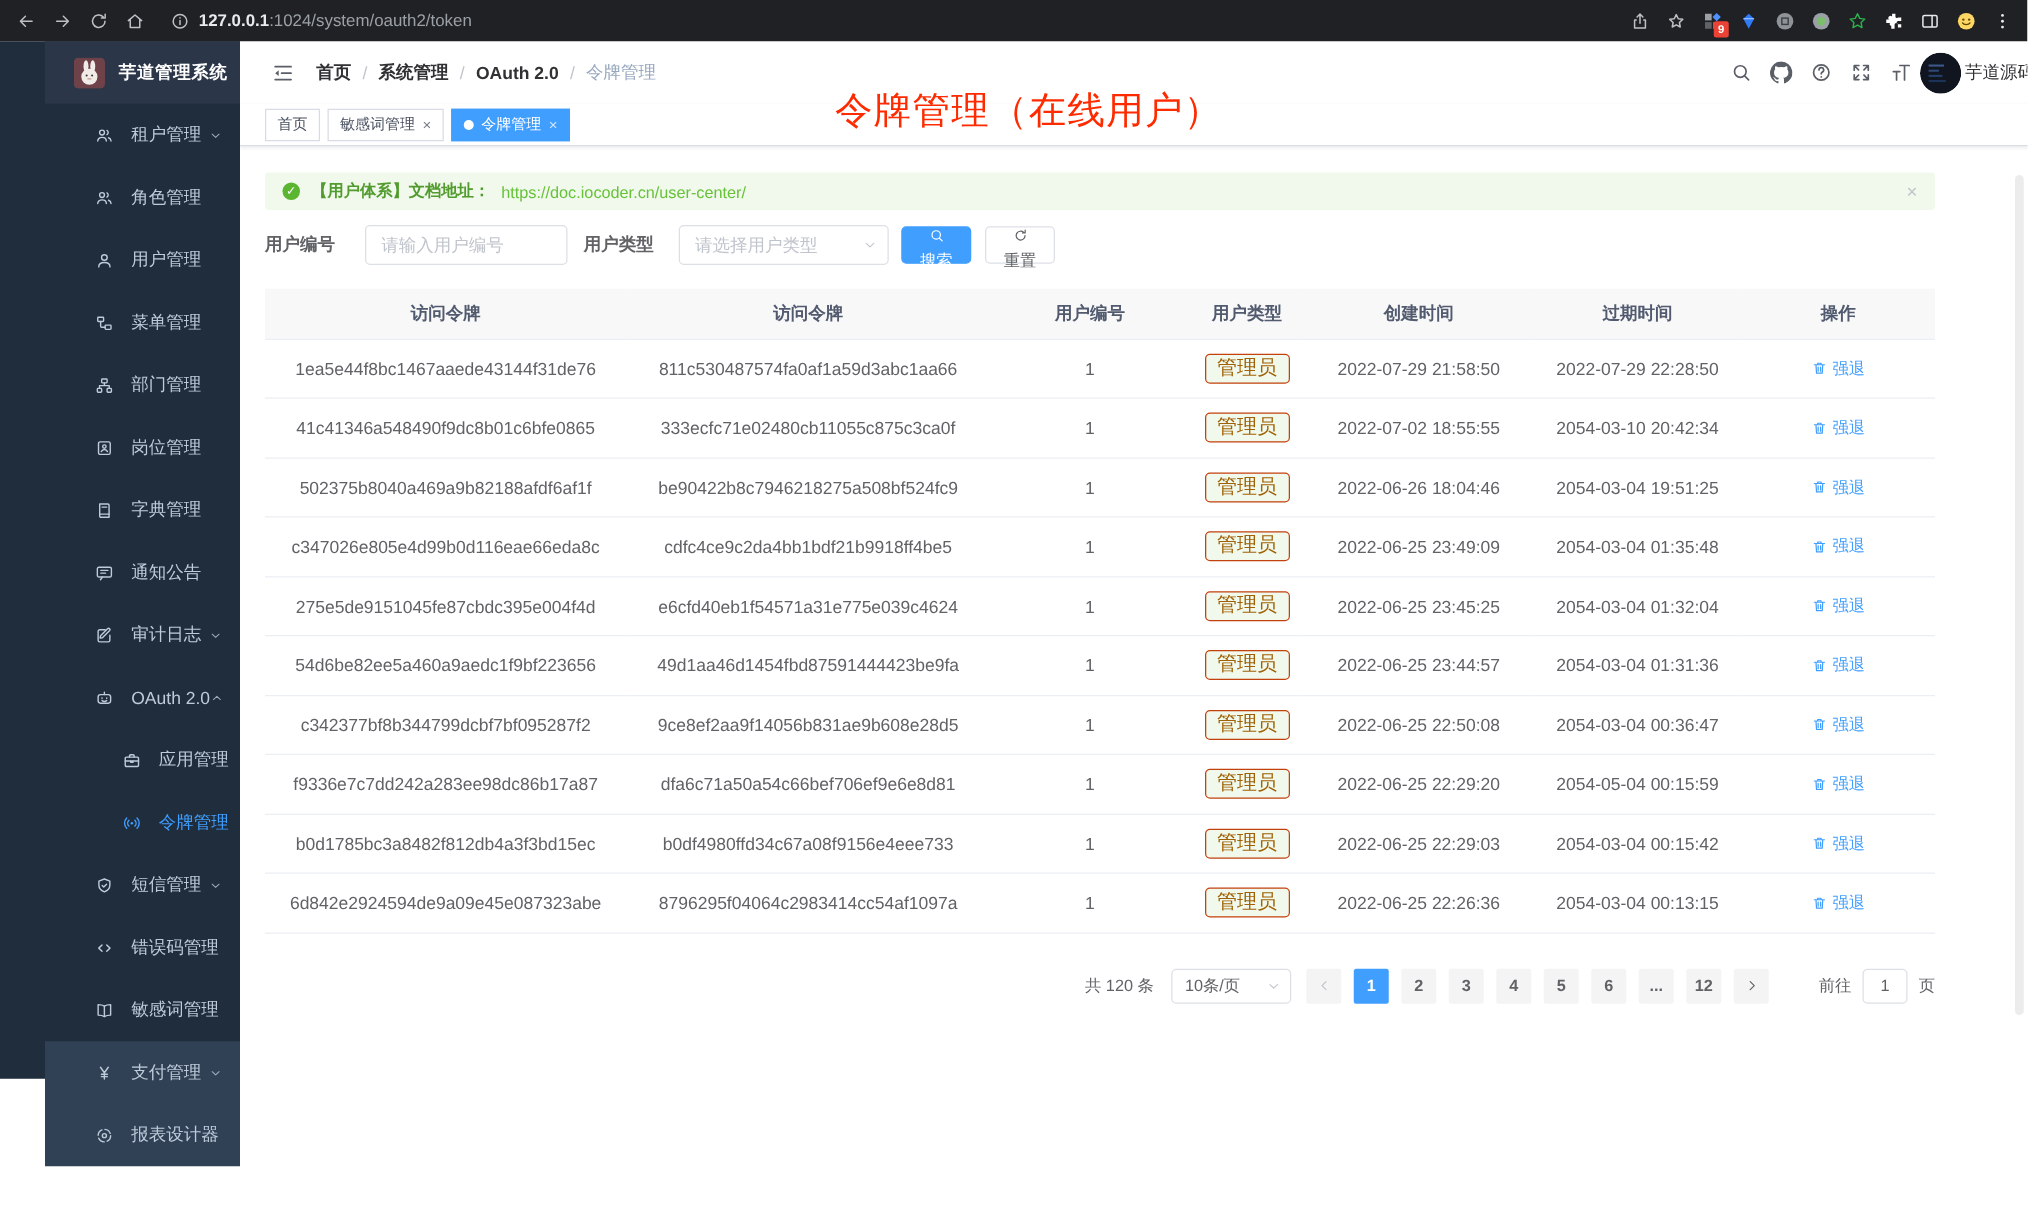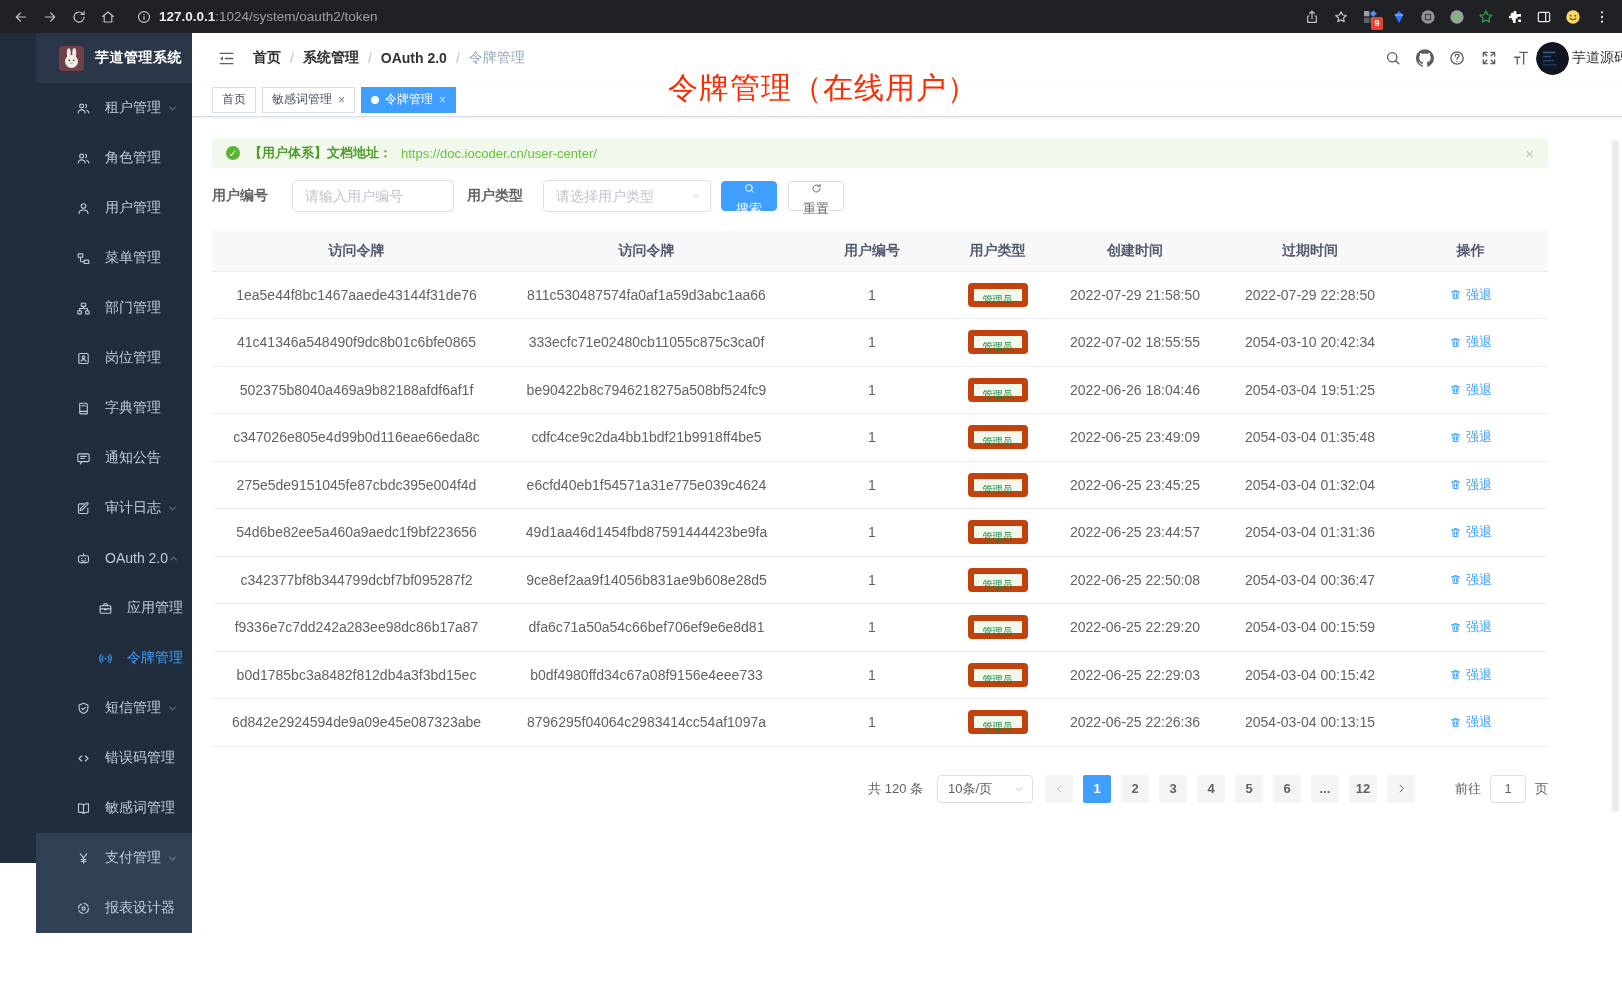--- a/index.html
+++ b/index.html
@@ -82,21 +82,21 @@
   .sel-caret svg { width:12px; height:12px; }
   .btn { height:30px; border-radius:4px; font-size:13px; display:inline-flex; align-items:center; gap:5px; padding:0 14px; cursor:pointer; border:1px solid #dcdfe6; background:#fff; color:#606266; font-family:inherit;flex-direction:column; }
   .btn svg { width:13px; height:13px; }
   .btn-primary { background:#409eff; border-color:#409eff; color:#fff; margin-left:10px; }
   .btn-plain { margin-left:11px; }
 
   .table-wrap { margin-top:19px; width:1336px; }
   table { border-collapse:collapse; table-layout:fixed; width:100%; font-size:14px; color:#606266; }
   thead th { background:#f8f8f9; height:40px; font-weight:600; color:#515a6e; text-align:center; border-bottom:1px solid #ebeef5; font-size:14px; }
   tbody td { height:47.5px; text-align:center; border-bottom:1px solid #ebeef5; color:#606266; }
-  .tag-admin { display:inline-block; background:#f0f9eb; border:6px solid #c2410c; color:#15803d; border-radius:4px; font-size:10px; height:24px; line-height:22px; padding:0 9px; }
+  .tag-admin { display:inline-block; background:#f0f9eb; border:1px solid #c2410c; color:#a16207; border-radius:4px; font-size:16px; height:24px; line-height:22px; padding:0 9px; }
   .action-link { color:#409eff; font-size:13px; display:inline-flex; align-items:center; gap:4px; cursor:pointer; }
   .action-link svg { width:13px; height:13px; }
 
   .pagination { margin-top:28px; width:1336px; display:flex; align-items:center; justify-content:flex-end; font-size:13px; color:#606266; }
   .pg-total { margin-right:14px; white-space:nowrap; }
   .pg-size { width:96px; height:28px; border:1px solid #dcdfe6; border-radius:4px; display:flex; align-items:center; padding:0 24px 0 10px; position:relative; cursor:pointer; color:#606266; white-space:nowrap; }
   .pg-size .sel-caret { right:7px; }
   .pager { display:flex; align-items:center; margin-left:7px; }
   .pg-btn { min-width:28px; height:28px; margin:0 5px; background:#f4f4f5; border-radius:2px; display:flex; align-items:center; justify-content:center; font-weight:700; font-size:13px; color:#606266; cursor:pointer; padding:0 4px; }
   .pg-btn.active { background:#409eff; color:#fff; }
@@ -670,21 +670,21 @@
                   </span>
                   <span>强退</span>
                 </span></td>
             </tr>
             <tr>
               <td>f9336e7c7dd242a283ee98dc86b17a87</td>
               <td>dfa6c71a50a54c66bef706ef9e6e8d81</td>
               <td>1</td>
               <td><span class="tag-admin">管理员</span></td>
               <td>2022-06-25 22:29:20</td>
-              <td>2054-03-04 00:15:59</td>
+              <td>2054-05-04 00:15:59</td>
               <td><span class="action-link">
                   <span style="display:inline-flex">
                     <svg fill="none" stroke="currentColor" stroke-width="1.8" stroke-linecap="round" stroke-linejoin="round" viewBox="0 0 24 24">
                       <path d="M4.5 7h15M9.5 7V4.8h5V7M7 7l.8 12.5h8.4L17 7M10.2 10.5v6M13.8 10.5v6"></path>
                     </svg>
                   </span>
                   <span>强退</span>
                 </span></td>
             </tr>
             <tr>

